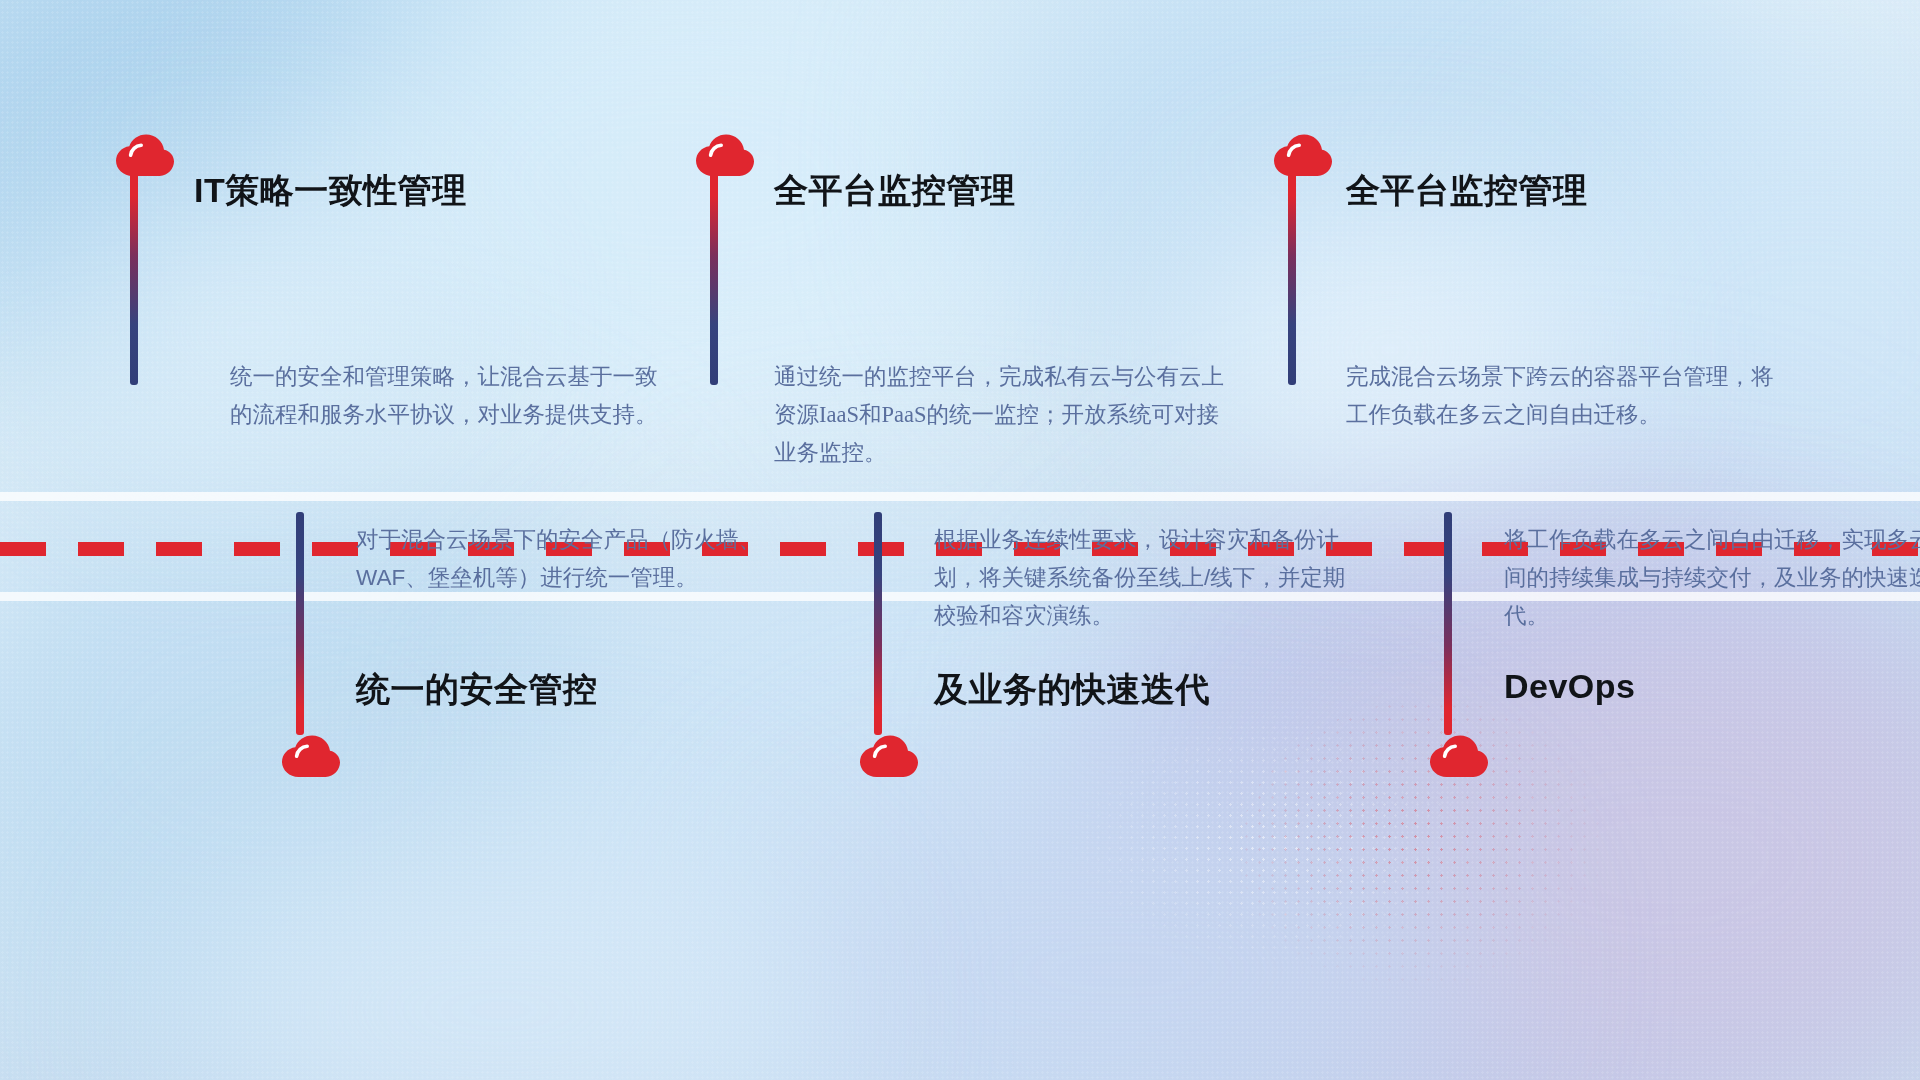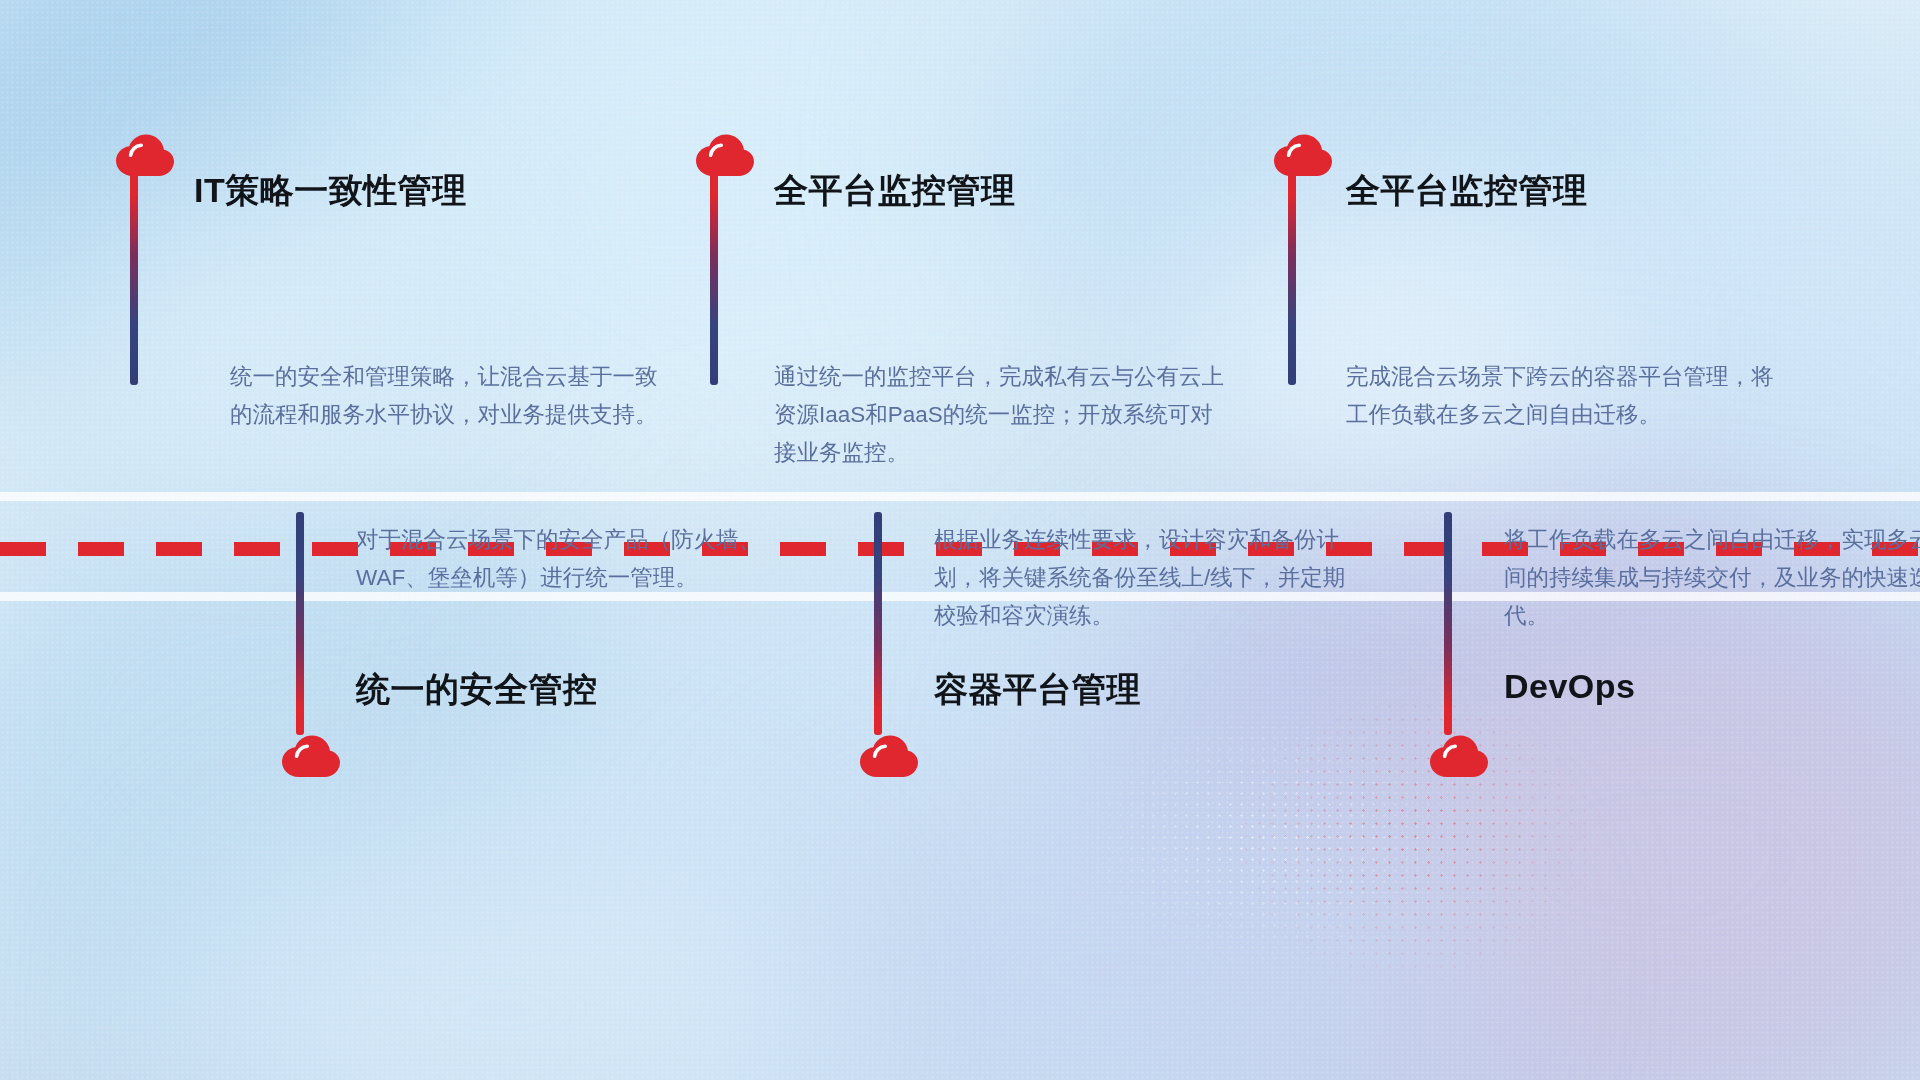--- a/index.html
+++ b/index.html
@@ -127,21 +127,21 @@
     </div>
     <div class="item">
       <div class="cloud" style="left: 676px; top: 130px;">
         <svg viewBox="0 0 64 48" xmlns="http://www.w3.org/2000/svg">
           <path fill="#e0262f" d="M20.5 46C11.4 46 4 39.2 4 30.8c0-7.4 5.7-13.6 13.3-14.6C19.6 9.3 26.3 4.4 34.1 4.4c9.2 0 16.8 6.7 17.9 15.4 5.8 1.1 10 6 10 11.8C62 38.3 56.2 46 47.6 46z"></path>
           <path fill="none" stroke="#ffffff" stroke-width="3.6" stroke-linecap="round" d="M18.6 25.2c.6-5.4 5.1-9.6 10.6-10"></path>
         </svg>
       </div>
       <div class="stem stem-down" style="left: 694px; top: 170px; height: 215px;"></div>
       <div class="title" style="left: 758px; top: 168px;">全平台监控管理</div>
-      <div class="body" style="left: 758px; width: 450px; top: 358px;">通过统一的监控平台，完成私有云与公有云上资源IaaS和PaaS的统一监控；开放系统可对接业务监控。</div>
+      <div class="body" style="left: 758px; width: 450px; top: 358px; font-family: Liberation Serif, serif;">通过统一的监控平台，完成私有云与公有云上资源IaaS和PaaS的统一监控；开放系统可对接业务监控。</div>
     </div>
     <div class="item">
       <div class="cloud" style="left: 1254px; top: 130px;">
         <svg viewBox="0 0 64 48" xmlns="http://www.w3.org/2000/svg">
           <path fill="#e0262f" d="M20.5 46C11.4 46 4 39.2 4 30.8c0-7.4 5.7-13.6 13.3-14.6C19.6 9.3 26.3 4.4 34.1 4.4c9.2 0 16.8 6.7 17.9 15.4 5.8 1.1 10 6 10 11.8C62 38.3 56.2 46 47.6 46z"></path>
           <path fill="none" stroke="#ffffff" stroke-width="3.6" stroke-linecap="round" d="M18.6 25.2c.6-5.4 5.1-9.6 10.6-10"></path>
         </svg>
       </div>
       <div class="stem stem-down" style="left: 1272px; top: 170px; height: 215px;"></div>
       <div class="title" style="left: 1330px; top: 168px;">全平台监控管理</div>
@@ -156,21 +156,21 @@
       <div class="stem stem-up" style="left: 260px; top: -89px; height: 223px;"></div>
       <div class="cloud" style="left: 242px; top: 130px;">
         <svg viewBox="0 0 64 48" xmlns="http://www.w3.org/2000/svg">
           <path fill="#e0262f" d="M20.5 46C11.4 46 4 39.2 4 30.8c0-7.4 5.7-13.6 13.3-14.6C19.6 9.3 26.3 4.4 34.1 4.4c9.2 0 16.8 6.7 17.9 15.4 5.8 1.1 10 6 10 11.8C62 38.3 56.2 46 47.6 46z"></path>
           <path fill="none" stroke="#ffffff" stroke-width="3.6" stroke-linecap="round" d="M18.6 25.2c.6-5.4 5.1-9.6 10.6-10"></path>
         </svg>
       </div>
     </div>
     <div class="item">
       <div class="body" style="left: 898px; width: 430px; top: -80px;">根据业务连续性要求，设计容灾和备份计划，将关键系统备份至线上/线下，并定期校验和容灾演练。</div>
-      <div class="title" style="left: 898px; top: 66px;">容器平台管理</div>
+      <div class="title" style="left: 898px; top: 66px;">及业务的快速迭代</div>
       <div class="stem stem-up" style="left: 838px; top: -89px; height: 223px;"></div>
       <div class="cloud" style="left: 820px; top: 130px;">
         <svg viewBox="0 0 64 48" xmlns="http://www.w3.org/2000/svg">
           <path fill="#e0262f" d="M20.5 46C11.4 46 4 39.2 4 30.8c0-7.4 5.7-13.6 13.3-14.6C19.6 9.3 26.3 4.4 34.1 4.4c9.2 0 16.8 6.7 17.9 15.4 5.8 1.1 10 6 10 11.8C62 38.3 56.2 46 47.6 46z"></path>
           <path fill="none" stroke="#ffffff" stroke-width="3.6" stroke-linecap="round" d="M18.6 25.2c.6-5.4 5.1-9.6 10.6-10"></path>
         </svg>
       </div>
     </div>
     <div class="item">
       <div class="body" style="left: 1468px; width: 430px; top: -80px;">将工作负载在多云之间自由迁移，实现多云间的持续集成与持续交付，及业务的快速迭代。</div>

